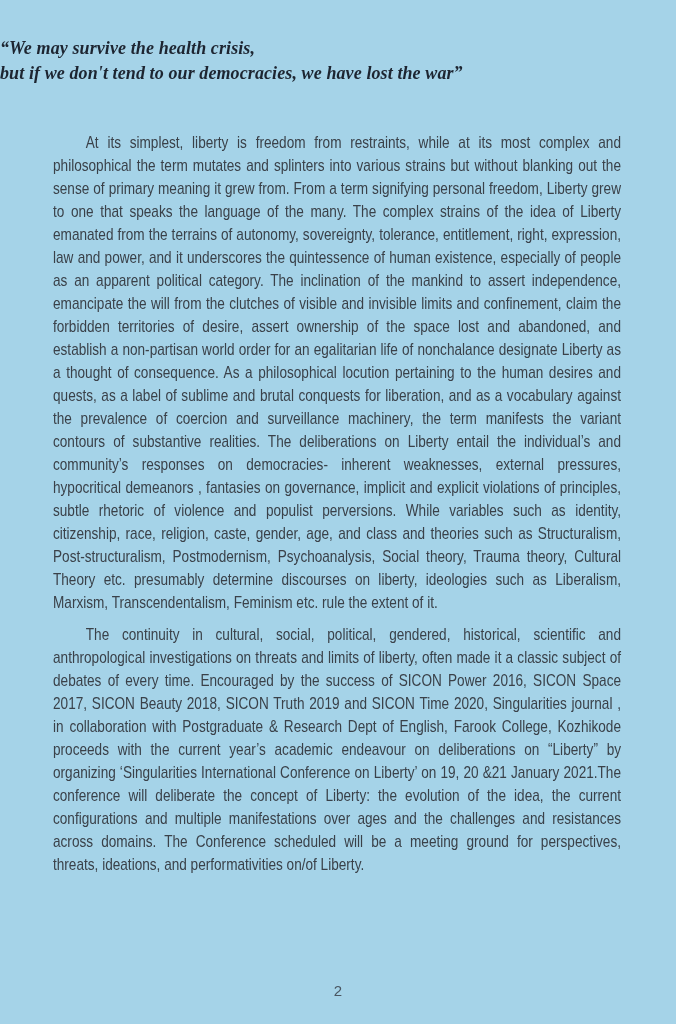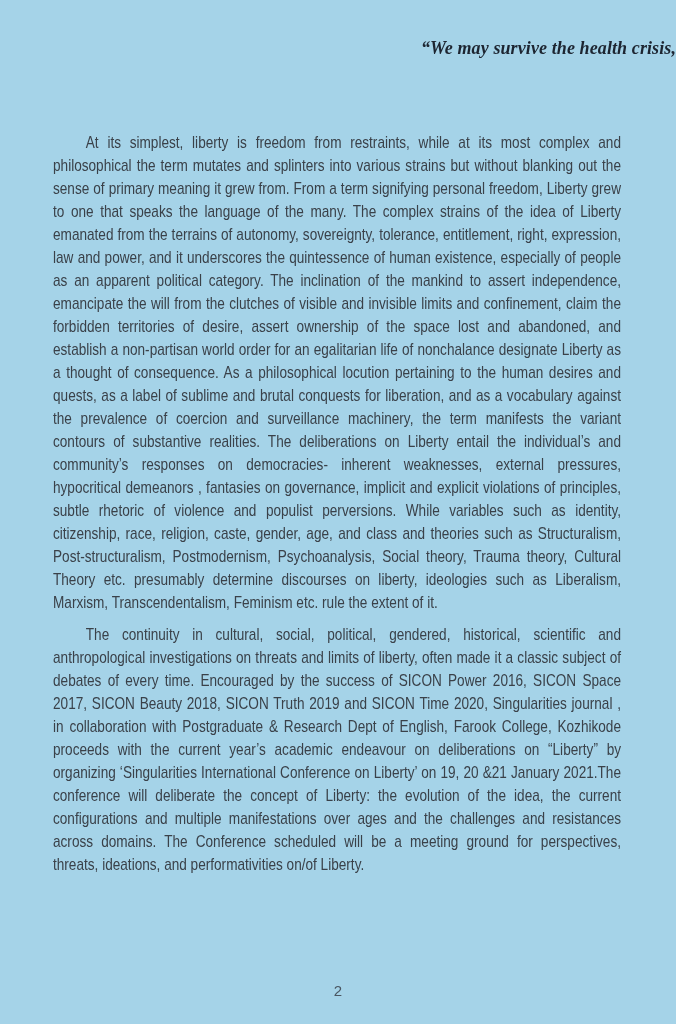--- a/index.html
+++ b/index.html
@@ -12,21 +12,21 @@
     width: 676px;
     height: 1024px;
     background: #a5d3e8;
     overflow: hidden;
   }
   .epigraph {
     position: absolute;
     top: 36px;
     left: 0;
     width: 676px;
-    text-align: right;
+    text-align: left;
     font-family: "Liberation Serif", serif;
     font-weight: 700;
     font-style: italic;
     font-size: 18px;
     line-height: 25px;
     color: #1d2531;
     letter-spacing: 0.1px;
   }
   .body-text {
     position: absolute;
@@ -56,20 +56,21 @@
     color: #4a5661;
   }
 </style>
 </head>
 <body>
 
 <div class="page">
 
   <div class="epigraph">
     <div class="epigraph-line">“We may survive the health crisis,</div>
+    <div class="epigraph-line">but if we don't tend to our democracies, we have lost the war”</div>
   </div>
 
   <div class="body-text">
     <p class="para">At its simplest, liberty is freedom from restraints, while at its most complex and philosophical the term mutates and splinters into various strains but without blanking out the sense of primary meaning it grew from. From a term signifying personal freedom, Liberty grew to one that speaks the language of the many. The complex strains of the idea of Liberty emanated from the terrains of autonomy, sovereignty, tolerance, entitlement, right, expression, law and power, and it underscores the quintessence of human existence, especially of people as an apparent political category. The inclination of the mankind to assert independence, emancipate the will from the clutches of visible and invisible limits and confinement, claim the forbidden territories of desire, assert ownership of the space lost and abandoned, and establish a non-partisan world order for an egalitarian life of nonchalance designate Liberty as a thought of consequence. As a philosophical locution pertaining to the human desires and quests, as a label of sublime and brutal conquests for liberation, and as a vocabulary against the prevalence of coercion and surveillance machinery, the term manifests the variant contours of substantive realities. The deliberations on Liberty entail the individual’s and community’s responses on democracies- inherent weaknesses, external pressures, hypocritical demeanors , fantasies on governance, implicit and explicit violations of principles, subtle rhetoric of violence and populist perversions. While variables such as identity, citizenship, race, religion, caste, gender, age, and class and theories such as Structuralism, Post-structuralism, Postmodernism, Psychoanalysis, Social theory, Trauma theory, Cultural Theory etc. presumably determine discourses on liberty, ideologies such as Liberalism, Marxism, Transcendentalism, Feminism etc. rule the extent of it.</p>
     <p class="para">The continuity in cultural, social, political, gendered, historical, scientific and anthropological investigations  on threats and limits  of liberty, often made it a classic subject of debates of every time. Encouraged by the success of SICON Power 2016, SICON Space 2017, SICON Beauty 2018, SICON Truth  2019  and SICON Time 2020, Singularities journal , in collaboration with Postgraduate &amp; Research Dept of English, Farook College, Kozhikode proceeds with the current year’s academic endeavour on deliberations on “Liberty” by organizing ‘Singularities International Conference on Liberty’ on 19, 20 &amp;21 January 2021.The conference  will deliberate the concept of Liberty: the evolution of the idea, the current configurations and multiple manifestations over ages and the challenges and resistances across domains. The Conference scheduled will be a meeting ground for perspectives, threats, ideations, and performativities on/of Liberty.</p>
   </div>
 
   <div class="page-number">2</div>
 
 </div>

